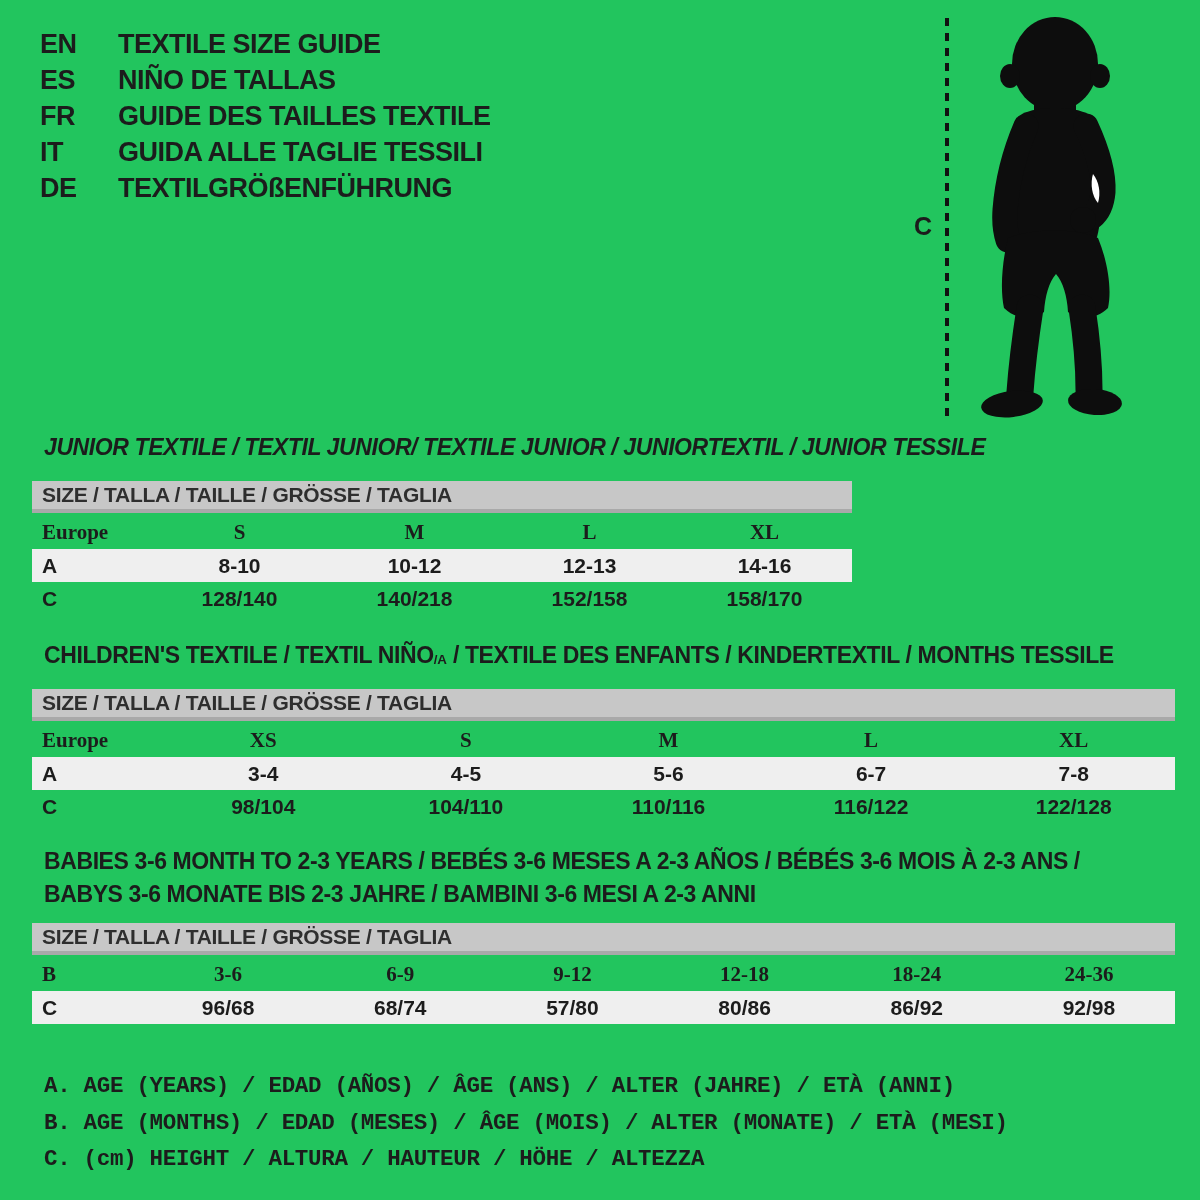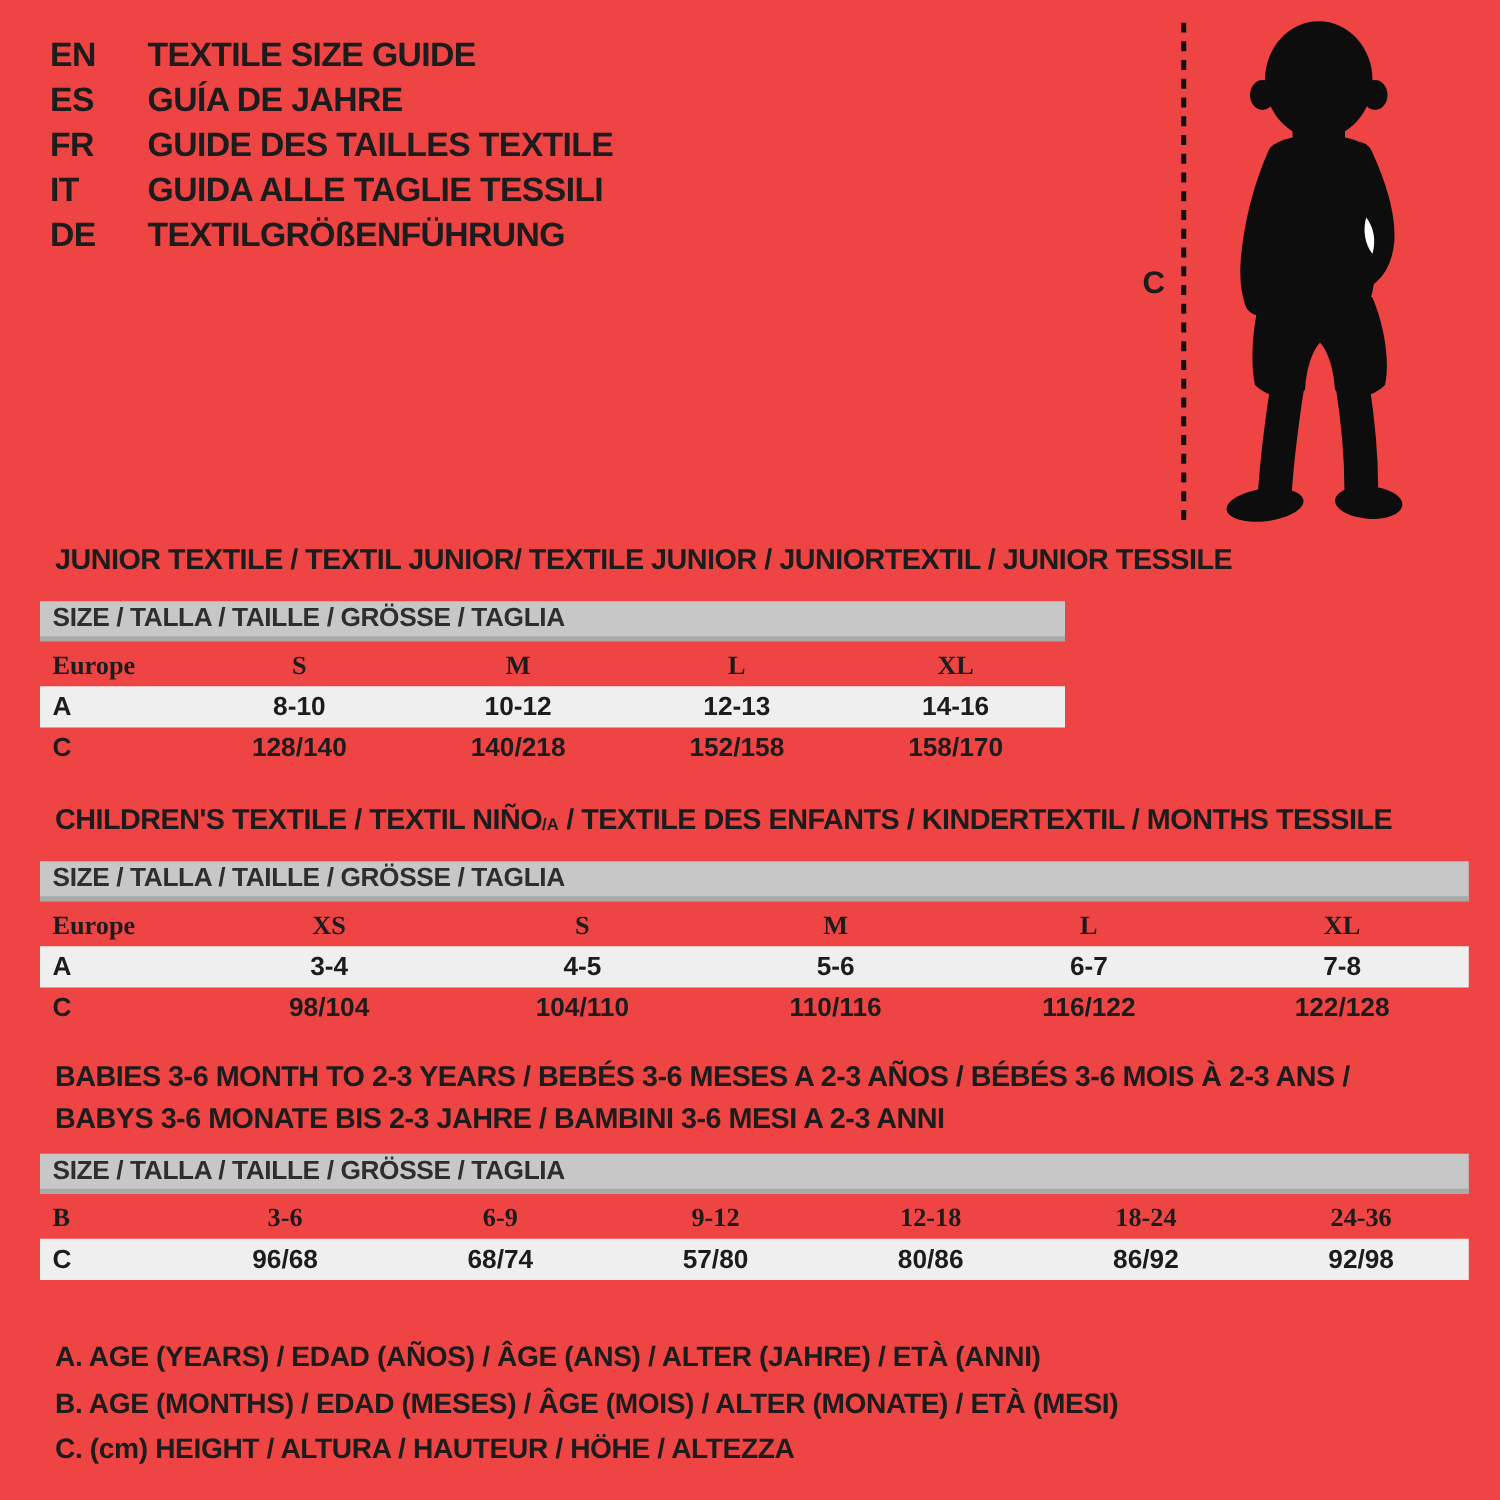--- a/index.html
+++ b/index.html
@@ -1,17 +1,17 @@
 <!DOCTYPE html>
 <html><head>
 <meta charset="utf-8">
 <style>
   html,body{margin:0;padding:0;background:#ffffff;}
   #canvas{
-    position:relative;width:1200px;height:1200px;background:#ef4444;overflow:hidden;
+    position:relative;width:1200px;height:1200px;background:#22c55e;overflow:hidden;
     font-family:"Liberation Sans","DejaVu Sans",sans-serif;
     color:#1c1c1c;-webkit-font-smoothing:antialiased;
   }
   
   .lang-list{position:absolute;left:40px;top:26px;}
   .lang-row{display:flex;font-size:27px;font-weight:bold;line-height:36px;letter-spacing:-0.5px;}
   .lang-code{width:78px;flex:0 0 78px;}
   .lang-label{white-space:nowrap;}
   
   .figure-wrap{position:absolute;left:944px;top:10px;width:230px;height:420px;}
@@ -31,35 +31,35 @@
   .t-row .lbl{padding-left:10px;text-align:left;}
   .t-row .val{text-align:center;}
   .cols-4{grid-template-columns:120px repeat(4,1fr);}
   .cols-5{grid-template-columns:130px repeat(5,1fr);}
   .cols-6{grid-template-columns:110px repeat(6,1fr);}
   .w-junior{width:820px;}
   .w-full{width:1143px;}
   .gap-after-bar{margin-top:3px;font-family:Liberation Serif, serif;}
   
   .legend{position:absolute;left:44px;top:1068px;}
-  .legend-line{font-size:22.5px;font-weight:bold;line-height:36.5px;letter-spacing:-0.3px;white-space:nowrap;}
+  .legend-line{font-size:22.5px;font-weight:bold;line-height:36.5px;letter-spacing:-0.3px;white-space:nowrap;font-family:Liberation Mono, monospace;}
 </style>
 </head>
 <body>
 
 <div id="canvas">
 
   <div class="lang-list">
     <div class="lang-row">
       <span class="lang-code">EN</span>
       <span class="lang-label">TEXTILE SIZE GUIDE</span>
     </div>
     <div class="lang-row">
       <span class="lang-code">ES</span>
-      <span class="lang-label">GUÍA DE JAHRE</span>
+      <span class="lang-label">NIÑO DE TALLAS</span>
     </div>
     <div class="lang-row">
       <span class="lang-code">FR</span>
       <span class="lang-label">GUIDE DES TAILLES TEXTILE</span>
     </div>
     <div class="lang-row">
       <span class="lang-code">IT</span>
       <span class="lang-label">GUIDA ALLE TAGLIE TESSILI</span>
     </div>
     <div class="lang-row">
@@ -86,21 +86,21 @@
         <path d="M46,226 C70,216 116,216 136,226 C146,250 150,278 146,296 C134,308 116,308 106,300 C105,284 101,270 94,262 C87,270 83,284 82,300 C72,308 54,308 42,296 C38,278 40,250 46,226 Z"></path>
         <path d="M68,296 C64,322 60,352 58,380" stroke="#0d0d0d" stroke-width="27" fill="none" stroke-linecap="round"></path>
         <path d="M120,296 C124,322 127,350 127,378" stroke="#0d0d0d" stroke-width="27" fill="none" stroke-linecap="round"></path>
         <ellipse cx="50" cy="392" rx="31" ry="13" transform="rotate(-7 50 392)"></ellipse>
         <ellipse cx="133" cy="390" rx="27" ry="13" transform="rotate(4 133 390)"></ellipse>
       </g>
       <path d="M131,162 C137,170 139,180 136,191 C130,184 128,172 131,162 Z" fill="#ffffff"></path>
     </svg>
   </div>
 
-  <div class="section-title" style="top:434px;">JUNIOR TEXTILE / TEXTIL JUNIOR/ TEXTILE JUNIOR / JUNIORTEXTIL / JUNIOR TESSILE</div>
+  <div class="section-title" style="top:434px;font-style:italic;">JUNIOR TEXTILE / TEXTIL JUNIOR/ TEXTILE JUNIOR / JUNIORTEXTIL / JUNIOR TESSILE</div>
   <div class="size-table w-junior" style="top:481px;">
     <div class="size-bar">SIZE / TALLA / TAILLE / GRÖSSE / TAGLIA</div>
     <div class="t-row cols-4 gap-after-bar">
       <span class="lbl">Europe</span>
       <span class="val">S</span>
       <span class="val">M</span>
       <span class="val">L</span>
       <span class="val">XL</span>
     </div>
     <div class="t-row cols-4 alt">

